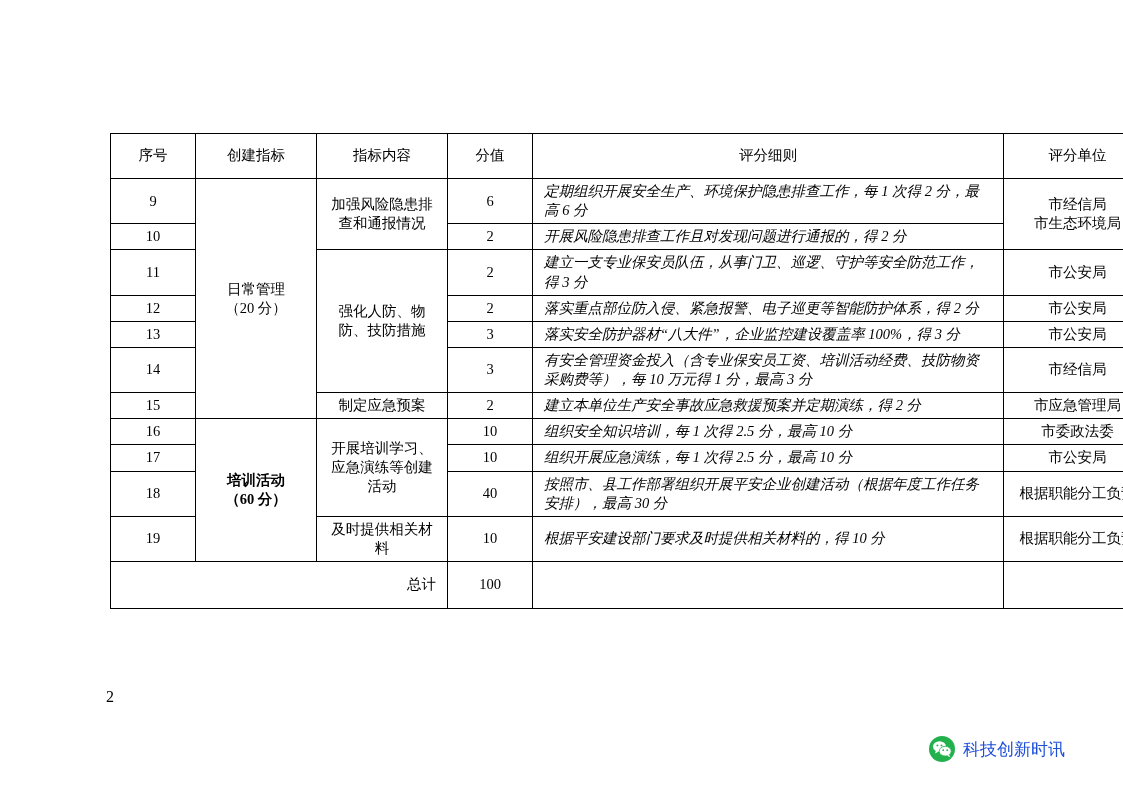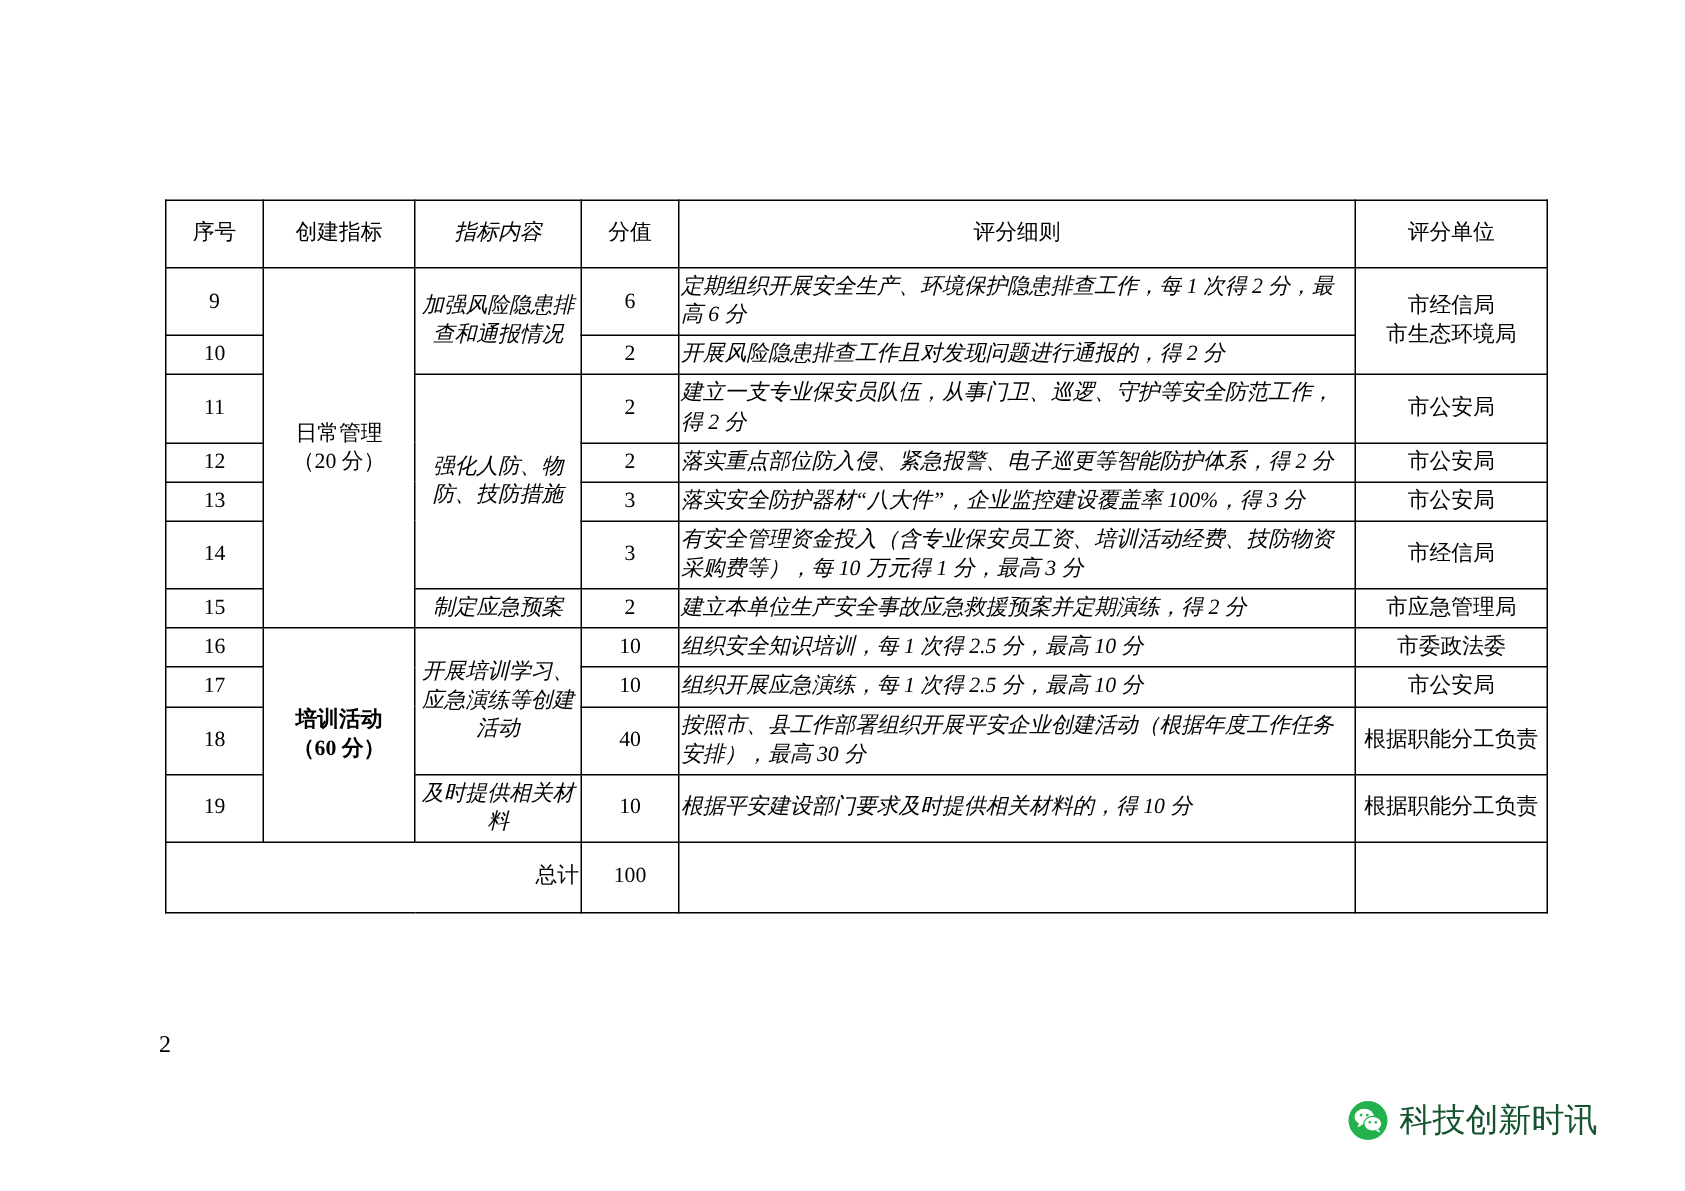--- a/index.html
+++ b/index.html
@@ -24,36 +24,36 @@
   table.score-table {
     position: absolute;
     left: 110px;
     top: 133px;
     width: 903px;
     border-collapse: collapse;
     table-layout: fixed;
   }
   table.score-table td, table.score-table th {
     border: 1px solid #000000;
-    padding: 3px 1px;
+    padding: 3px 11px;
     font-size: 14.5px;
     line-height: 1.32;
     vertical-align: middle;
     font-weight: normal;
   }
   .hdr td {
     text-align: center;
     font-size: 19px;
     font-weight: bold;
     height: 38px;
     padding: 2px 4px;
   }
   .c-no { width: 62px; text-align: center; }
   .c-index { width: 98px; text-align: center; }
-  .c-content { width: 108px; text-align: center; font-style: italic; }
+  .c-content { width: 108px; text-align: center; }
   .c-score { width: 62px; text-align: center; font-size: 15px; }
   .c-rule { width: 448px; text-align: left; }
   .c-unit { width: 125px; text-align: center; }
 
   .rule-cell {
     text-align: left;
     padding-left: 7px;
     padding-right: 4px;
     font-style: italic;
   }
@@ -90,22 +90,22 @@
   .wechat-badge {
     width: 26px;
     height: 26px;
     border-radius: 50%;
     background: #22b14c;
     position: relative;
     display: inline-block;
   }
   .wechat-badge svg { position: absolute; left: 3px; top: 4px; }
   .brand-text {
-    font-size: 22px;
-    color: #14532d;
+    font-size: 17px;
+    color: #1d4ed8;
     font-family: "Liberation Serif", "DejaVu Serif", serif;
   }
   .nowrap-unit { white-space: nowrap; }
 </style>
 </head>
 <body>
 
 <div class="page">
 
   <table class="score-table">
@@ -132,21 +132,21 @@
       <tr>
         <td class="c-no">10</td>
         <td class="c-score">2</td>
         <td class="c-rule rule-cell">开展风险隐患排查工作且对发现问题进行通报的，得 2 分</td>
       </tr>
 
       <tr>
         <td class="c-no">11</td>
         <td class="c-content vert-mid" rowspan="4">强化人防、物防、技防措施</td>
         <td class="c-score">2</td>
-        <td class="c-rule rule-cell">建立一支专业保安员队伍，从事门卫、巡逻、守护等安全防范工作，得 2 分</td>
+        <td class="c-rule rule-cell">建立一支专业保安员队伍，从事门卫、巡逻、守护等安全防范工作，得 3 分</td>
         <td class="c-unit">市公安局</td>
       </tr>
       <tr>
         <td class="c-no">12</td>
         <td class="c-score">2</td>
         <td class="c-rule rule-cell">落实重点部位防入侵、紧急报警、电子巡更等智能防护体系，得 2 分</td>
         <td class="c-unit">市公安局</td>
       </tr>
       <tr>
         <td class="c-no">13</td>

